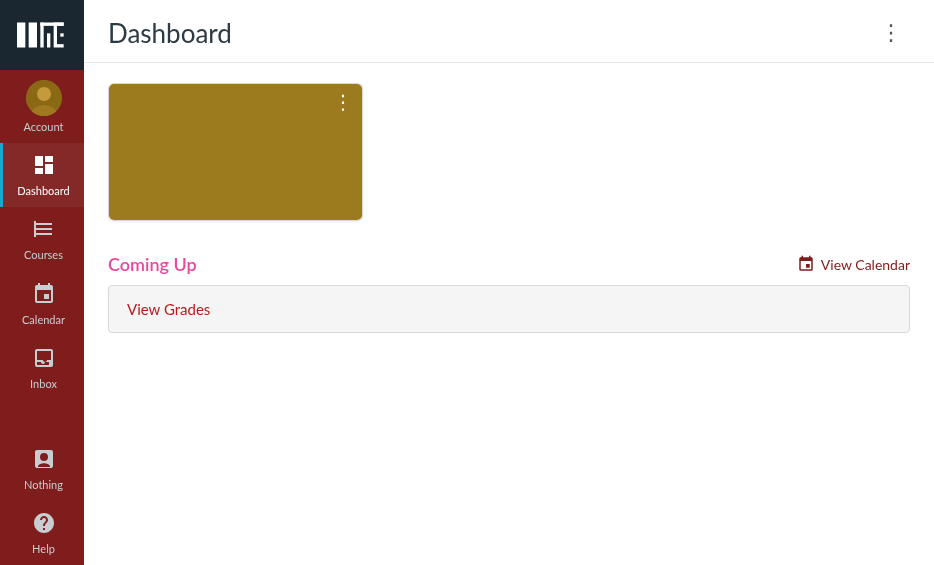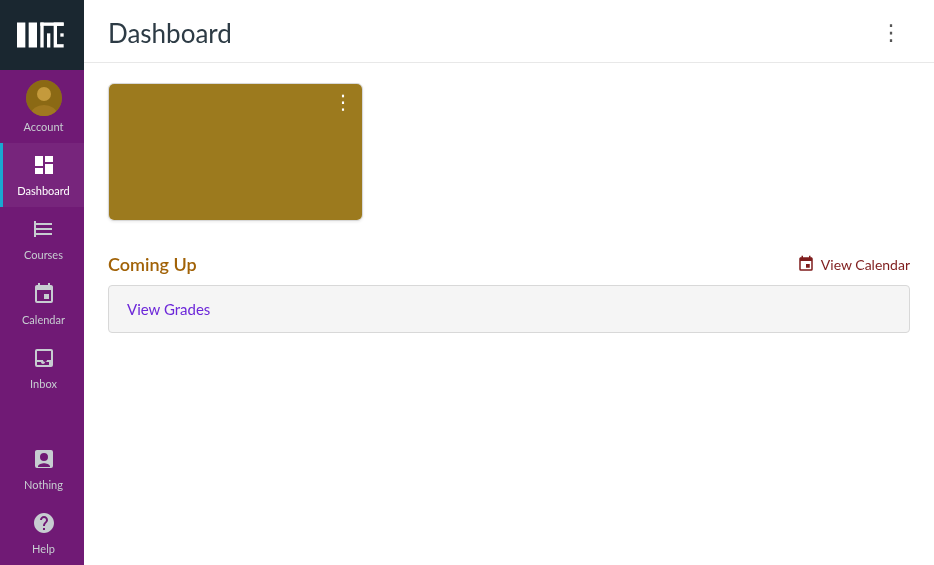--- a/index.html
+++ b/index.html
@@ -1,21 +1,21 @@
 <!DOCTYPE html>
 <html><head>
   <meta charset="utf-8">
   <style>
     * { box-sizing: border-box; margin: 0; padding: 0; }
     body { font-family: "Lato", Arial, sans-serif; background: #fff; display: flex; height: 565px; width: 934px; overflow: hidden; }
 
     
     .sidebar {
       width: 84px;
-      background: #701a75;
+      background: #7f1d1d;
       display: flex;
       flex-direction: column;
       align-items: center;
       padding-top: 0;
       flex-shrink: 0;
       height: 565px;
     }
     .sidebar-logo {
       width: 84px;
       height: 70px;
@@ -170,21 +170,21 @@
     }
     .coming-up-header {
       display: flex;
       align-items: center;
       justify-content: space-between;
       margin-bottom: 10px;
     }
     .coming-up-title {
       font-size: 18px;
       font-weight: 600;
-      color: #a16207;
+      color: #ec4899;
     }
     .view-calendar-link {
       display: flex;
       align-items: center;
       gap: 6px;
       color: #7f1d1d;
       text-decoration: none;
       font-size: 14px;
       cursor: pointer;
     }
@@ -194,21 +194,21 @@
       margin-bottom: 14px;
     }
     .view-grades-btn {
       display: block;
       width: 100%;
       padding: 14px 18px;
       background: #f5f5f5;
       border: 1px solid #d8d8d8;
       border-radius: 4px;
       font-size: 15px;
-      color: #6d28d9;
+      color: #b91c1c;
       text-align: left;
       cursor: pointer;
       font-family: inherit;
     }
   </style>
 </head>
 <body>
 
 <nav class="sidebar">
   <div class="sidebar-logo">

